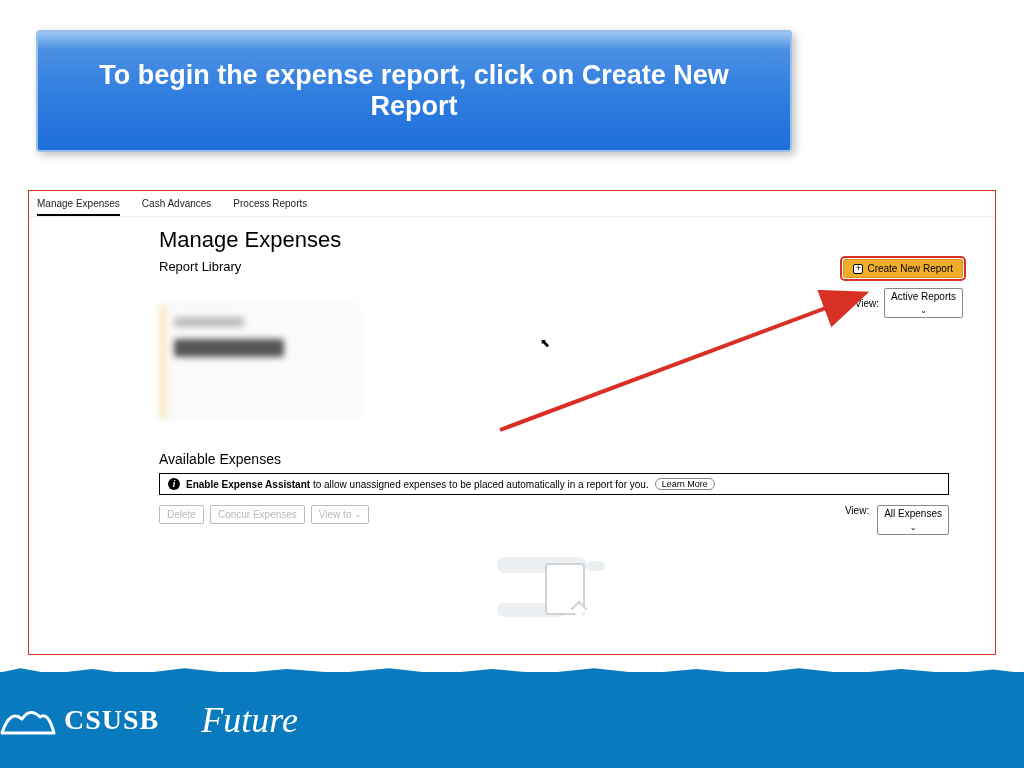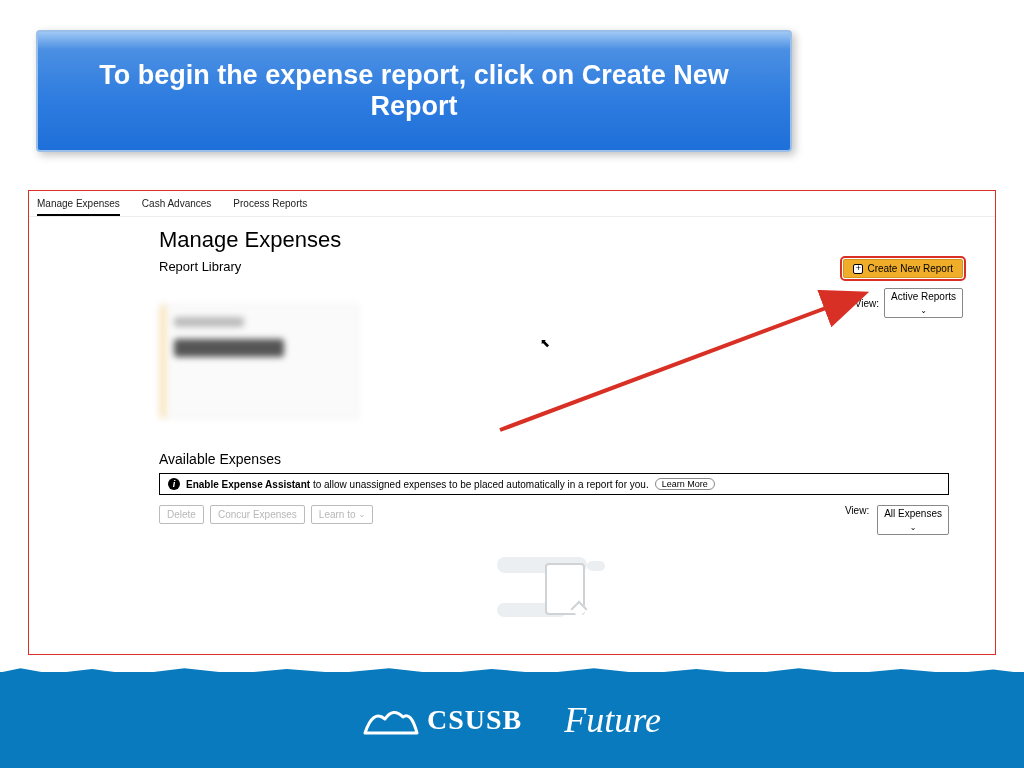--- a/index.html
+++ b/index.html
@@ -180,21 +180,21 @@
     background: #0a7abf;
   }
   .footer::before {
     
     content: "";
     position: absolute; left: 0; right: 0; top: -8px; height: 14px;
     background: #0a7abf;
     clip-path: polygon(0% 60%, 2% 30%, 5% 70%, 9% 35%, 13% 75%, 18% 30%, 23% 70%, 28% 35%, 33% 65%, 38% 30%, 43% 72%, 48% 35%, 53% 68%, 58% 30%, 63% 70%, 68% 35%, 73% 72%, 78% 30%, 83% 70%, 88% 35%, 93% 68%, 97% 40%, 100% 65%, 100% 100%, 0 100%);
   }
   .footer-inner {
-    position: absolute; inset: 0; display: flex; align-items: center; justify-content: center;
+    position: absolute; inset: 0; display: flex; align-items: center; 
     gap: 42px; color: #fff;
   }
   .csusb-logo { display: flex; align-items: center; gap: 8px; }
   .csusb-logo svg { display: block; }
   .csusb-text { font-family: Georgia, "Times New Roman", serif; font-weight: bold; font-size: 28px; letter-spacing: 1px; }
   .tagline { display: flex; align-items: baseline; gap: 10px; }
   .tagline .caps { font-family: Georgia, serif; font-weight: bold; font-size: 20px; letter-spacing: 1px; }
   .tagline .script { font-family: "Brush Script MT", "Segoe Script", cursive; font-size: 36px; font-style: italic; }
 </style>
 </head>
@@ -247,21 +247,21 @@
       <span>
         <strong>Enable Expense Assistant</strong><span> to allow unassigned expenses to be placed automatically in a report for you. </span>
       </span>
       <button class="learn-more">Learn More</button>
     </div>
 
     <div class="toolbar-row">
       <button class="ghost-btn">Delete</button>
       <button class="ghost-btn">Concur Expenses</button>
       <button class="ghost-btn">
-        <span>Learn to</span>
+        <span>View to</span>
         <span style="font-size:8px;">⌄</span>
       </button>
       <div class="spacer"></div>
       <span class="view-label">View:</span>
       <div class="select-like">
         <span>All Expenses</span>
         <span class="caret">⌄</span>
       </div>
     </div>
 

